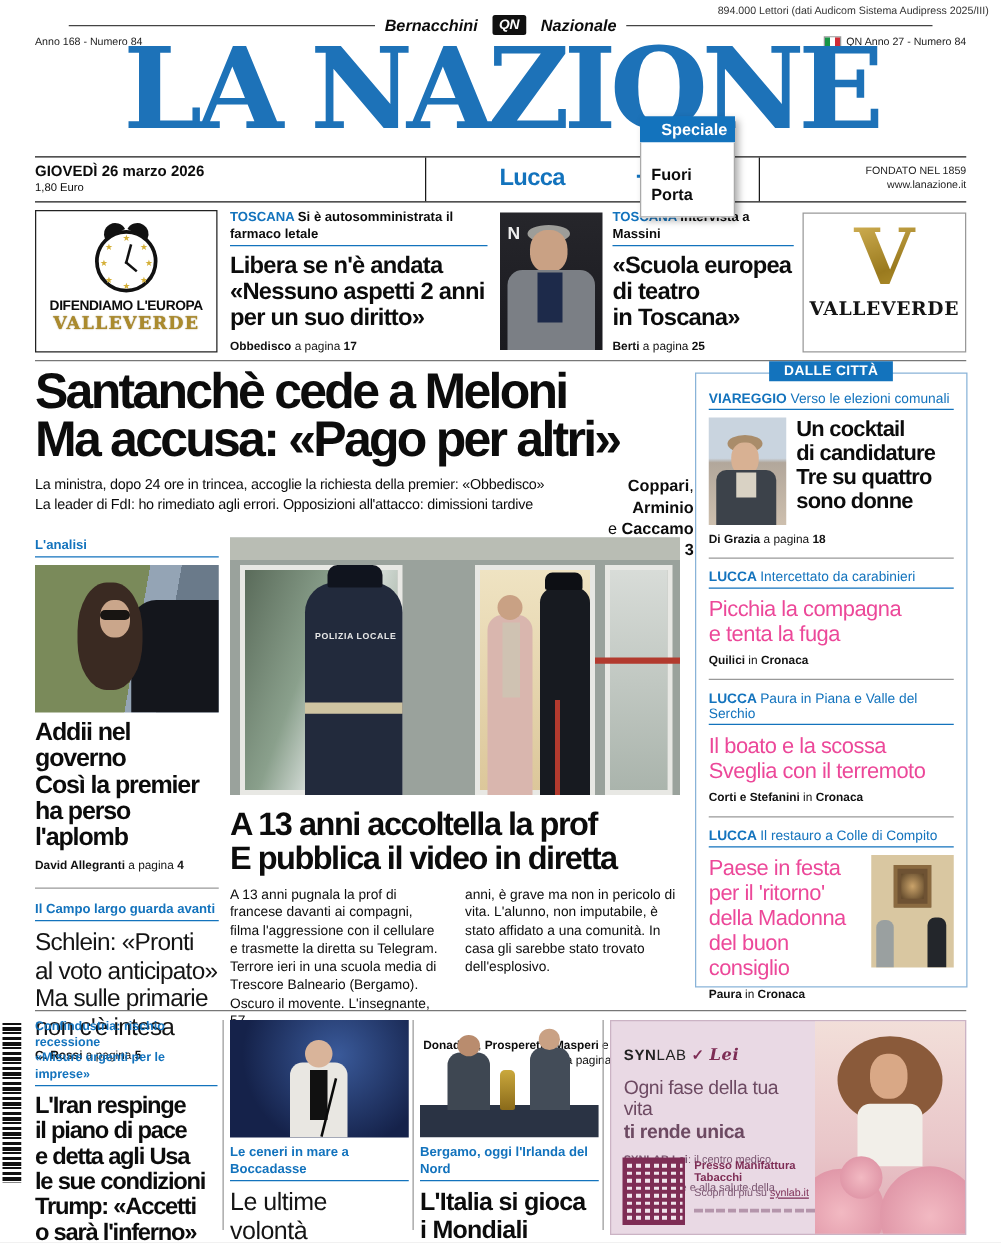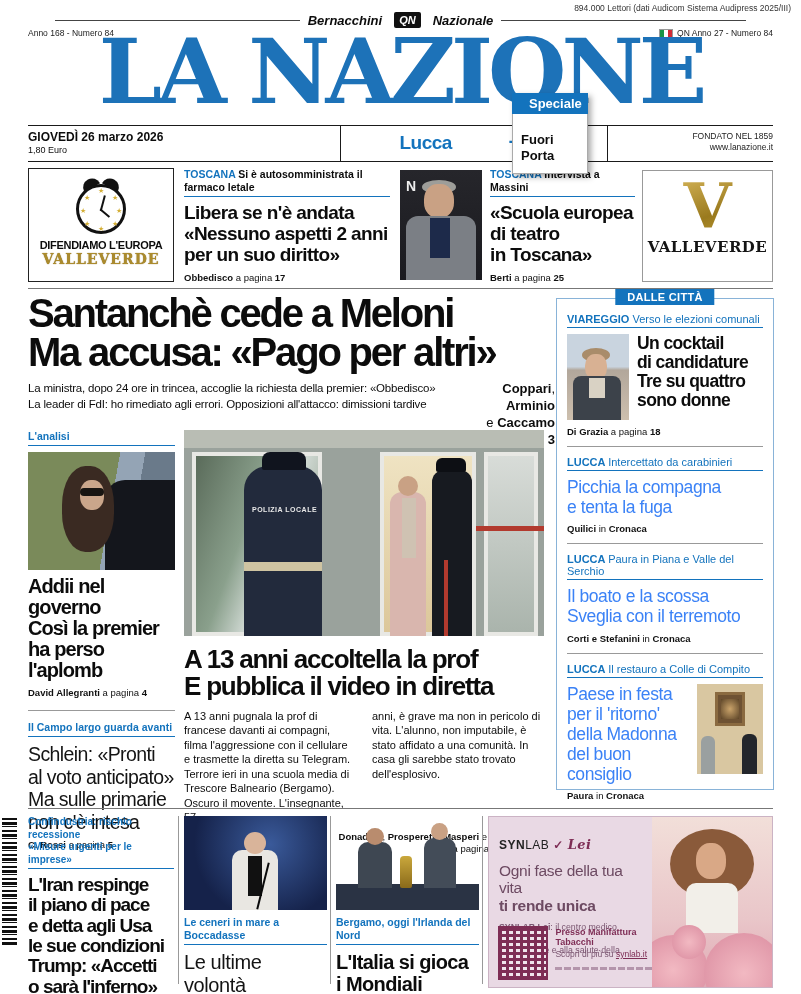--- a/index.html
+++ b/index.html
@@ -85,21 +85,21 @@
   .lead-byline{width:86px;font-size:13px;text-align:right;line-height:1.3;}
 
   
   .rcol{left:556px;top:298px;width:218px;height:492px;border:1.5px solid #89b3d8;padding:14px 10px 0;}
   .badge{position:absolute;top:-10px;left:50%;transform:translateX(-50%);background:var(--accent);
          color:#fff;font-weight:700;font-size:11px;padding:2px 12px;letter-spacing:0.3px;white-space:nowrap;}
   .rc-kicker{font-size:11px;border-bottom:1px solid var(--accent);padding-bottom:2px;margin-bottom:6px;color:var(--accent);}
   .rc-row{display:flex;gap:8px;}
   .rc-hr{border:none;border-top:1px solid #999;margin:9px 0;}
   .rc-h-bold{font-size:17.5px;font-weight:700;letter-spacing:-0.6px;line-height:1.08;}
-  .rc-h-light{font-size:17.5px;font-weight:400;letter-spacing:-0.4px;line-height:1.15;color:#3b82f6;}
+  .rc-h-light{font-size:17.5px;font-weight:400;letter-spacing:-0.4px;line-height:1.15;color:#ec4899;}
   .photo-viareggio{width:62px;height:86px;flex:none;background:linear-gradient(#c9d4df 38%,#b2a79b 42%,#cdbfae);position:relative;overflow:hidden;}
   .pv-face{position:absolute;left:18px;top:20px;width:22px;height:26px;border-radius:45%;background:#d8b193;}
   .pv-hair{position:absolute;left:15px;top:14px;width:28px;height:14px;border-radius:50%;background:#a98c6a;}
   .pv-coat{position:absolute;left:6px;top:42px;width:48px;height:44px;border-radius:8px 8px 0 0;background:#3c424a;}
   .pv-scarf{position:absolute;left:22px;top:44px;width:16px;height:20px;background:#d9d2c4;}
   .photo-madonna{width:66px;height:90px;flex:none;background:#d9c7a1;position:relative;overflow:hidden;}
   .pd-frame{position:absolute;left:18px;top:8px;width:30px;height:34px;background:#6e5233;border:3px solid #8a6a40;}
   .pd-img{position:absolute;left:24px;top:15px;width:18px;height:20px;background:radial-gradient(#caa36a,#5d4528);}
   .pd-fig1{position:absolute;left:4px;top:52px;width:14px;height:38px;border-radius:6px 6px 0 0;background:#9aa0a0;}
   .pd-fig2{position:absolute;right:6px;top:50px;width:15px;height:40px;border-radius:6px 6px 0 0;background:#23262b;}

